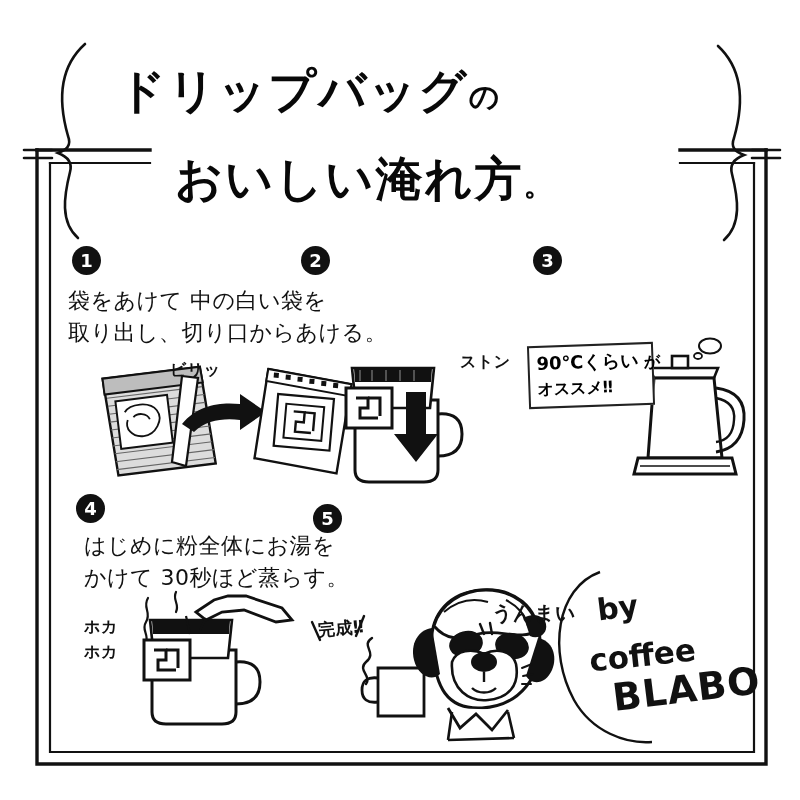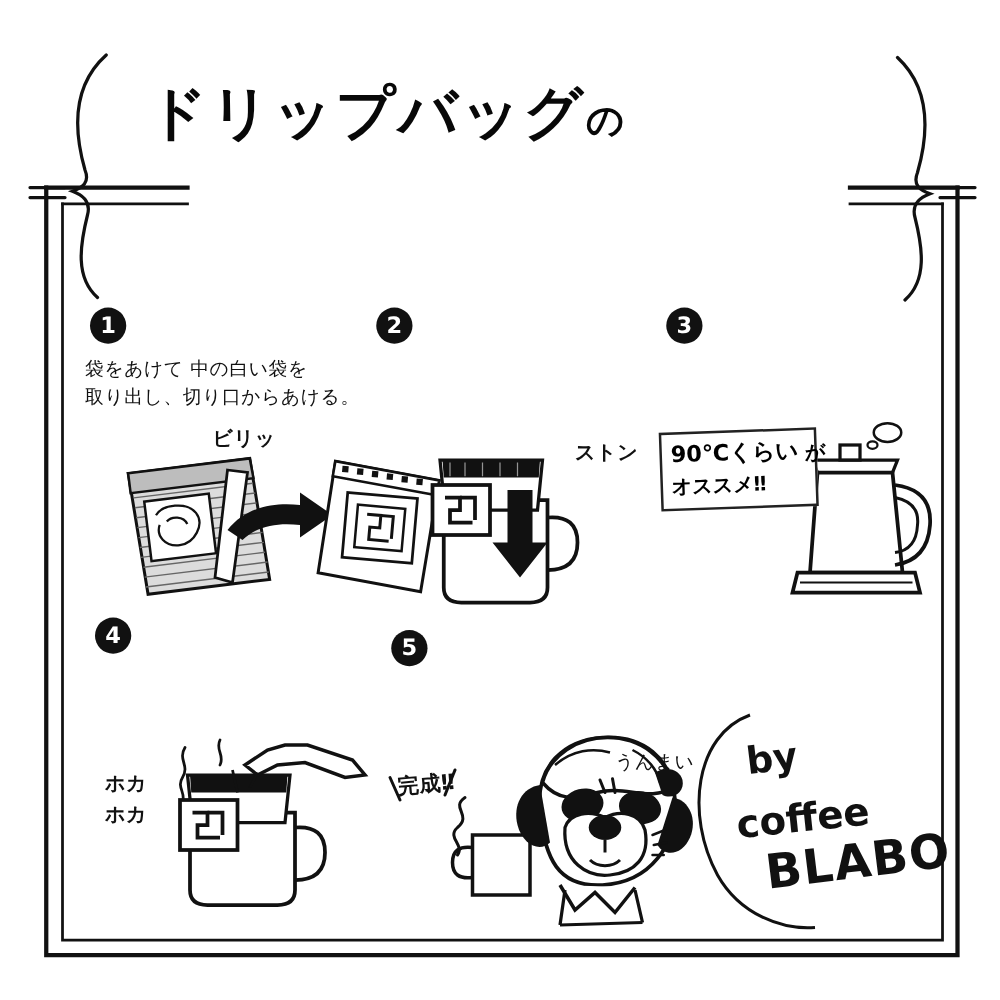--- a/index.html
+++ b/index.html
@@ -34,41 +34,41 @@
   .t2 .small{font-size:30px;}
 
   .stepnum{
     position:absolute;
     width:29px;height:29px;border-radius:50%;
     background:#111;color:#fff;
     font-size:18px;font-weight:bold;
     display:flex;align-items:center;justify-content:center;
     font-family:"DejaVu Sans", sans-serif;
   }
-  .steptext{font-size:15px;line-height:1.45;}
+  .steptext{font-size:22px;line-height:1.45;}
   .sfx{font-size:16px;font-weight:bold;}
   .tempbox{
     position:absolute;
     border:2px solid #222;
     padding:4px 7px 6px 7px;
     transform:rotate(-2deg);
     background:#fff;
   }
   .tempbox .l1{font-size:18px;font-weight:bold;}
   .tempbox .l1 u{text-decoration:none;border-bottom:2px wavy #222;}
   .tempbox .l2{font-size:16px;font-weight:bold;margin-top:4px;}
   .tempside{position:absolute;font-size:16px;font-weight:bold;}
 
   .sig{position:absolute;font-family:"DejaVu Sans", sans-serif;color:#111;font-weight:bold;}
   .sig-by{left:597px;top:590px;font-size:30px;transform:rotate(-7deg);}
   .sig-coffee{left:589px;top:637px;font-size:31px;transform:rotate(-6deg);}
   .sig-blabo{left:612px;top:667px;font-size:38px;transform:rotate(-7deg);letter-spacing:1px;}
 
   .done{position:absolute;left:318px;top:617px;font-size:17px;font-weight:bold;transform:rotate(-5deg);}
-  .umai{position:absolute;left:492px;top:600px;font-size:15px;font-weight:normal;}
+  .umai{position:absolute;left:492px;top:600px;font-size:20px;font-weight:bold;}
 </style>
 </head>
 <body>
 
 <div id="poster">
 
   <svg class="layer" viewBox="0 0 800 800" xmlns="http://www.w3.org/2000/svg">
     <rect x="0" y="0" width="800" height="800" fill="#ffffff"></rect>
 
     <g fill="none" stroke="#111" stroke-width="2.6" stroke-linecap="round">
@@ -255,37 +255,40 @@
 
     <path d="M600,572 C556,588 548,652 574,700 C592,732 626,744 652,742" fill="none" stroke="#111" stroke-width="2.4"></path>
 
     <g stroke="#111" stroke-width="2.4" stroke-linecap="round">
       <line x1="312" y1="622" x2="320" y2="640"></line>
       <line x1="364" y1="616" x2="356" y2="636"></line>
     </g>
   </svg>
 
   <div class="hw title-line t1"><span>ドリップバッグ</span><span class="small">の</span></div>
+  <div class="hw title-line t2"><span>おいしい淹れ方</span><span class="small">。</span></div>
 
   <div class="stepnum" style="left:72px;top:246px">1</div>
   <div class="hw steptext" style="left:68px;top:285px">袋をあけて 中の白い袋を
 取り出し、切り口からあける。</div>
-  <div class="hw sfx" style="left:170px;top:341px">ビリッ</div>
+  <div class="hw sfx" style="left:170px;top:360px">ビリッ</div>
 
   <div class="stepnum" style="left:301px;top:246px">2</div>
   <div class="hw sfx" style="left:460px;top:352px">ストン</div>
 
   <div class="stepnum" style="left:533px;top:246px">3</div>
   <div class="tempbox" style="left:528px;top:344px;width:108px">
     <div class="l1"><u>90℃くらい</u></div>
     <div class="l2">オススメ‼</div>
   </div>
   <div class="tempside" style="left:644px;top:352px">が</div>
 
   <div class="stepnum" style="left:76px;top:494px">4</div>
+  <div class="hw steptext" style="left:84px;top:530px">はじめに粉全体にお湯を
+かけて 30秒ほど蒸らす。</div>
   <div class="hw sfx" style="left:84px;top:615px;line-height:1.55">ホカ
 ホカ</div>
 
   <div class="stepnum" style="left:313px;top:504px">5</div>
   <div class="hw done">完成‼</div>
   <div class="hw umai">うんまい</div>
 
   <div class="sig sig-by">by</div>
   <div class="sig sig-coffee">coffee</div>
   <div class="sig sig-blabo">BLABO</div>

